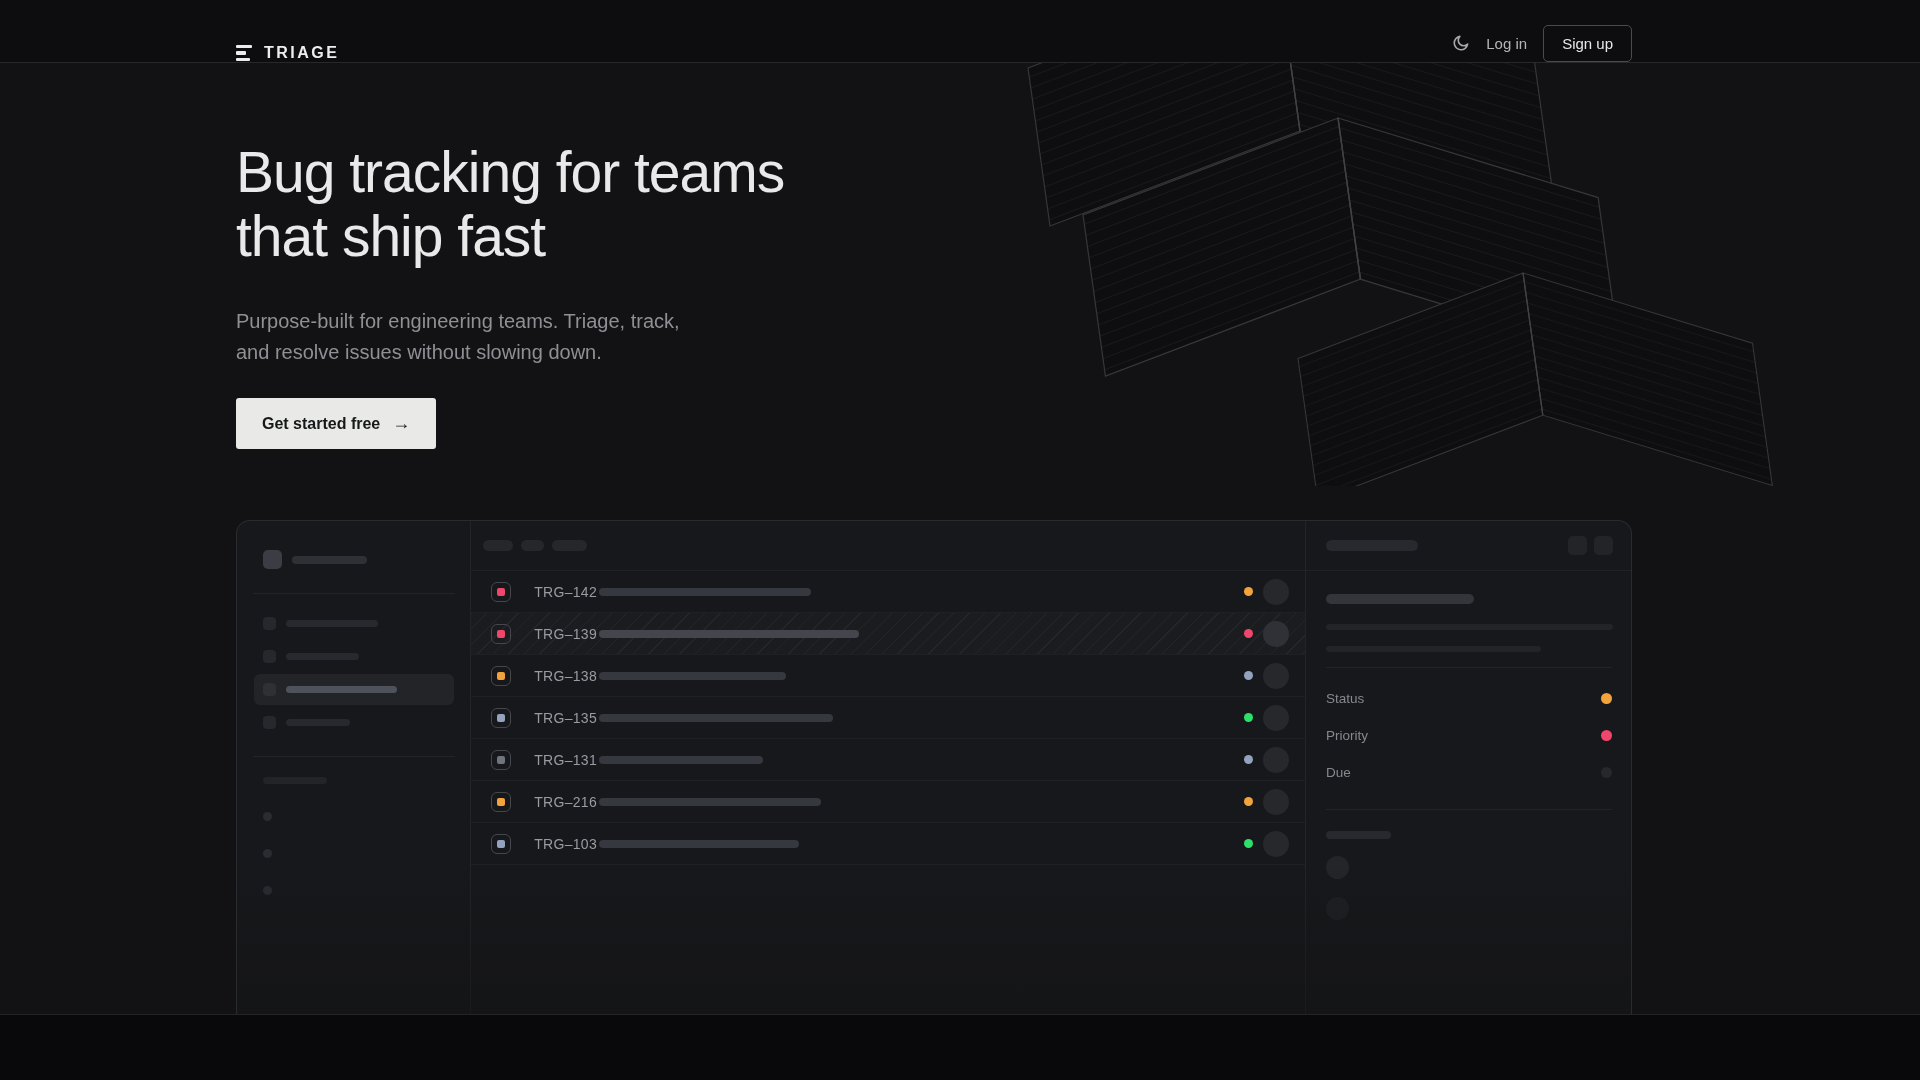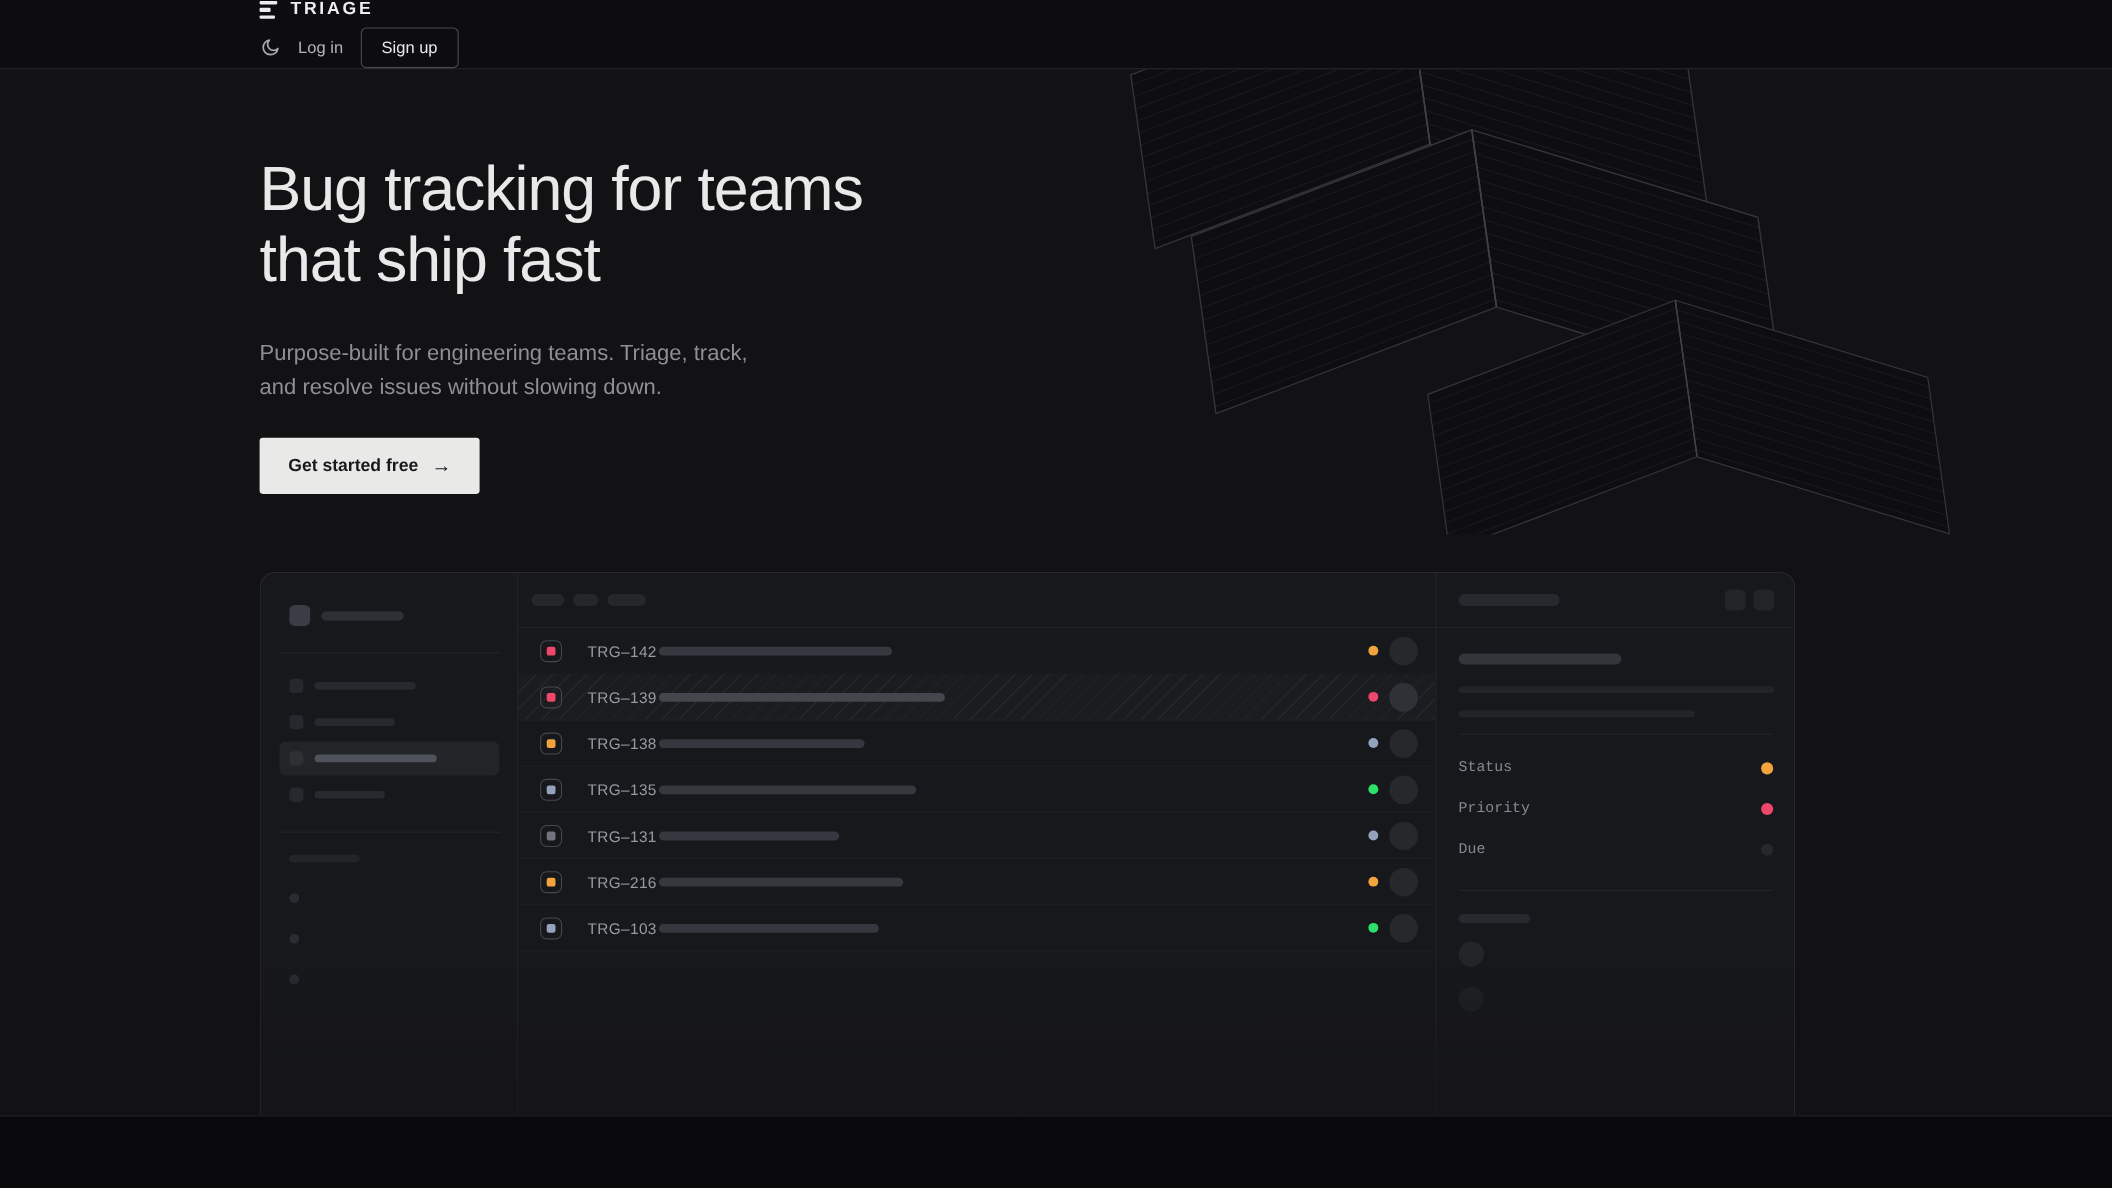--- a/index.html
+++ b/index.html
@@ -3,22 +3,22 @@
 <meta charset="utf-8">
 <style>
   * { margin:0; padding:0; box-sizing:border-box; }
   html,body { background:#070708; }
   body { font-family:"Liberation Sans", sans-serif; }
   #page { position:relative; width:1920px; height:1080px; overflow:hidden; background:#121214; }
 
   
   .nav { position:absolute; left:0; top:0; width:1920px; height:63px;
          background:#0d0d0f; border-bottom:1px solid #28282c; z-index:30;
-         display:flex; align-items:flex-start; justify-content:space-between;
-         padding:0 288px 0 236px;flex-direction:column; }
+         display:flex; align-items:flex-end; justify-content:space-between;
+         padding:0 288px 0 236px; }
   .brand { display:flex; align-items:center; gap:12px; }
   .logo-icon { display:flex; flex-direction:column; gap:3px; width:16px; }
   .logo-icon span { height:3.5px; background:#ececee; border-radius:1px; }
   .logo-icon span:nth-child(1){ width:16px; }
   .logo-icon span:nth-child(2){ width:10px; }
   .logo-icon span:nth-child(3){ width:14px; }
   .brand-name { color:#ededef; font-size:16px; font-weight:700; letter-spacing:2.5px; }
   .nav-right { display:flex; align-items:center; gap:16px; }
   .moon-btn { background:none; border:none; cursor:pointer; display:flex; align-items:center; }
   .login { color:#b3b5ba; font-size:15px; text-decoration:none; cursor:pointer; }
@@ -88,21 +88,21 @@
   .selected .avatar { background:#2f3136; }
 
   
   .m-panel { width:326px; flex:0 0 326px; border-left:1px solid #232428; position:relative; }
   .panel-head { height:50px; border-bottom:1px solid #212226; display:flex; align-items:center;
                 padding:0 18px 0 20px; }
   .panel-head .sk { width:92px; height:11px; }
   .panel-actions { margin-left:auto; display:flex; gap:7px; }
   .panel-actions .btn { width:19px; height:19px; border-radius:5px; background:#232428;
                 border:none; cursor:pointer; }
-  .panel-body { padding:0 19px 0 20px;font-family:Liberation Mono, monospace; }
+  .panel-body { padding:0 19px 0 20px; }
   .p-title { width:148px; height:10px; background:#33353b; margin-top:23px; }
   .p-line1 { width:287px; height:6px; margin-top:20px; background:#222428; }
   .p-line2 { width:215px; height:6px; margin-top:16px; background:#222428; }
   .p-div { margin-top:15px; }
   .fields { margin-top:12px; }
   .field-row { height:37px; display:flex; align-items:center; }
   .field-label { color:#85888f; font-size:13.5px; }
   .field-dot { margin-left:auto; width:11px; height:11px; border-radius:50%; }
   .p-pill { width:65px; height:8px; margin-top:21px; }
   .p-circ { width:23px; height:23px; border-radius:50%; background:#232529; margin-top:17px; }

